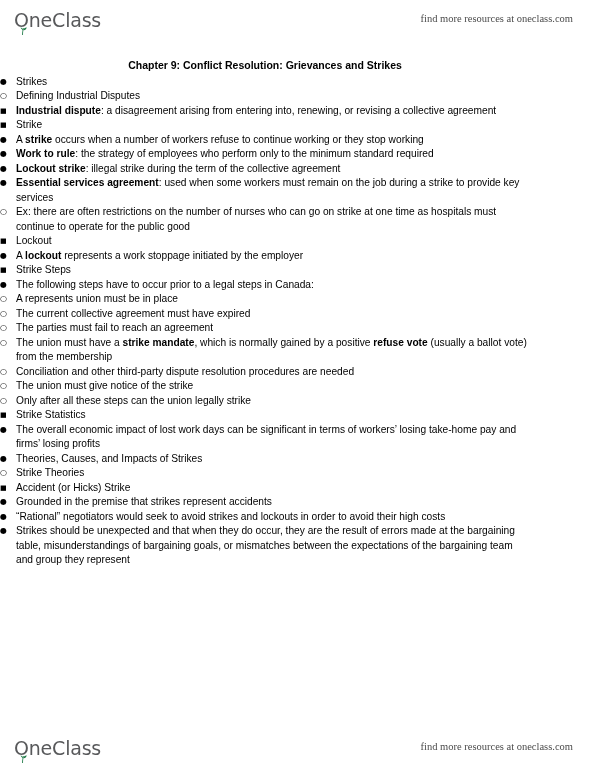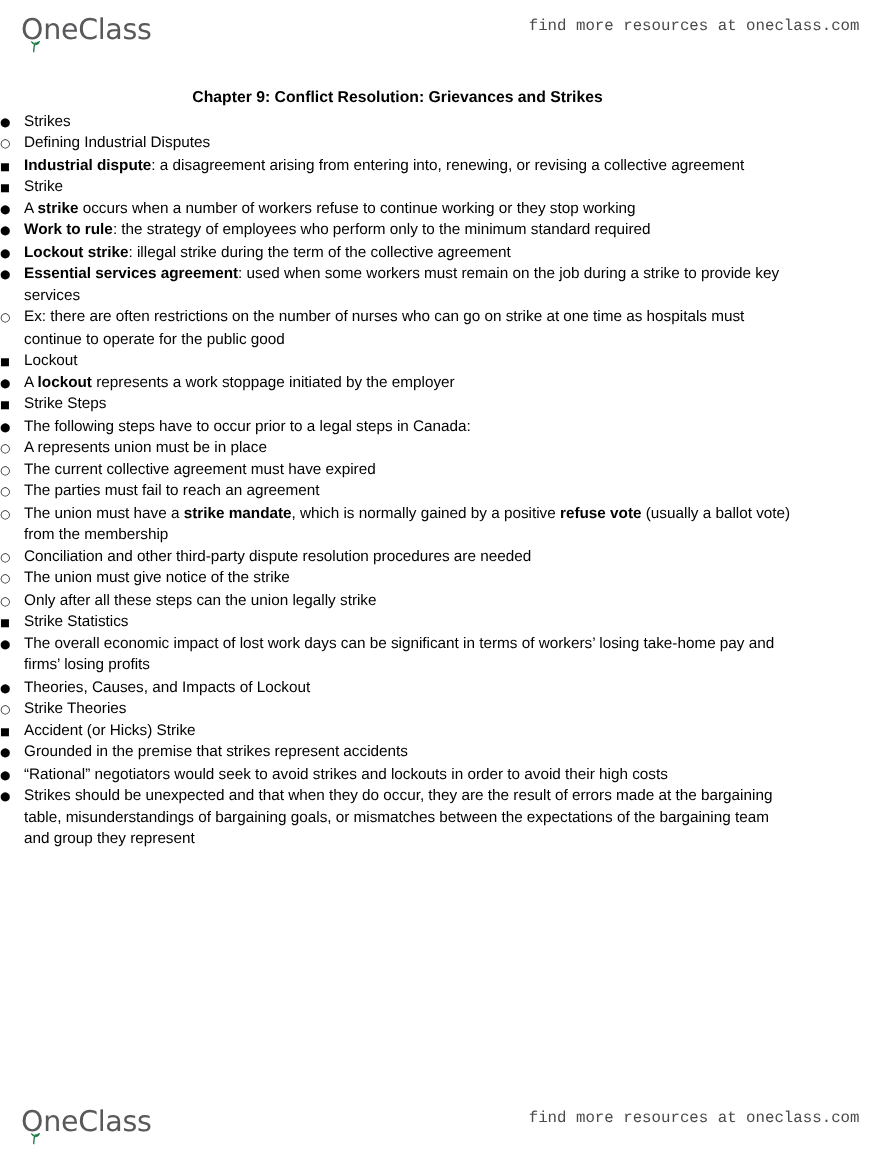--- a/index.html
+++ b/index.html
@@ -55,21 +55,21 @@
     font-family: "DejaVu Sans", sans-serif;
     font-weight: 400;
     line-height: 20px;
     white-space: nowrap;
   }
   .band-note {
     position: absolute;
     right: 22px;
     font-size: 10.5px;
     color: #4a4a4a;
-    font-family: Liberation Mono, monospace;
+    font-family: Liberation Serif, serif;
     white-space: nowrap;
   }
 
   
   .doc {
     position: absolute;
     left: 0;
     top: 58px;
     width: 530px;
   }
@@ -293,21 +293,21 @@
                   </li>
                 </ul>
               </li>
             </ul>
           </li>
         </ul>
       </li>
       <li class="node">
         <div class="row">
           <span class="bullet bullet-disc">●</span>
-          <span class="txt">Theories, Causes, and Impacts of Lockout</span>
+          <span class="txt">Theories, Causes, and Impacts of Strikes</span>
         </div>
         <ul class="lvl2">
           <li class="node">
             <div class="row">
               <span class="bullet bullet-circle">○</span>
               <span class="txt">Strike Theories</span>
             </div>
             <ul class="lvl3">
               <li class="node">
                 <div class="row">

